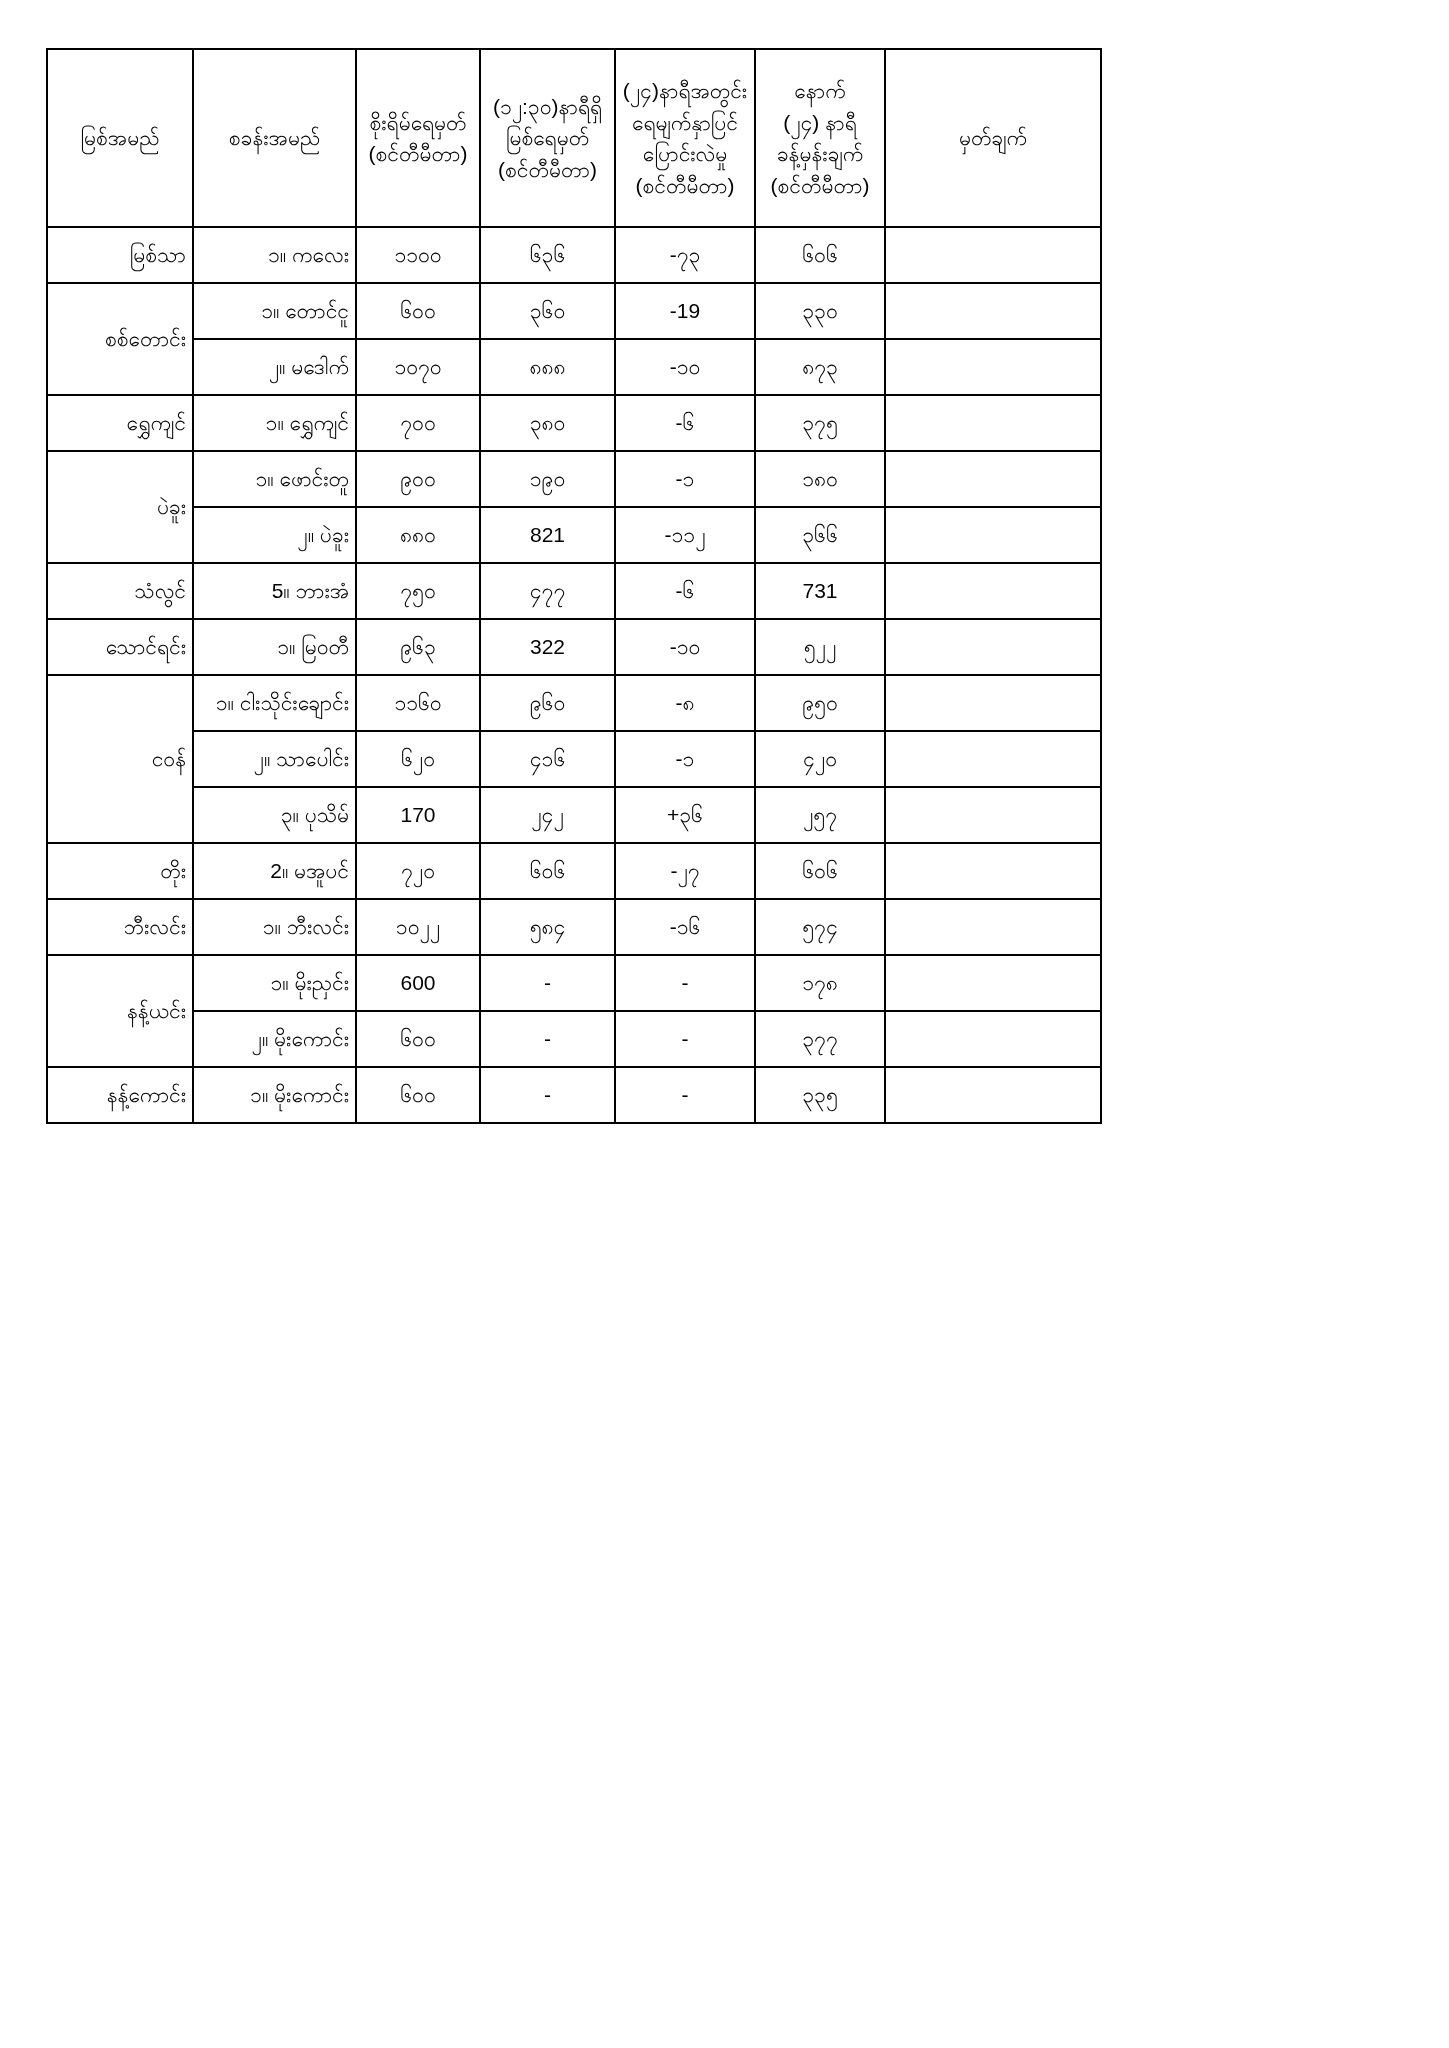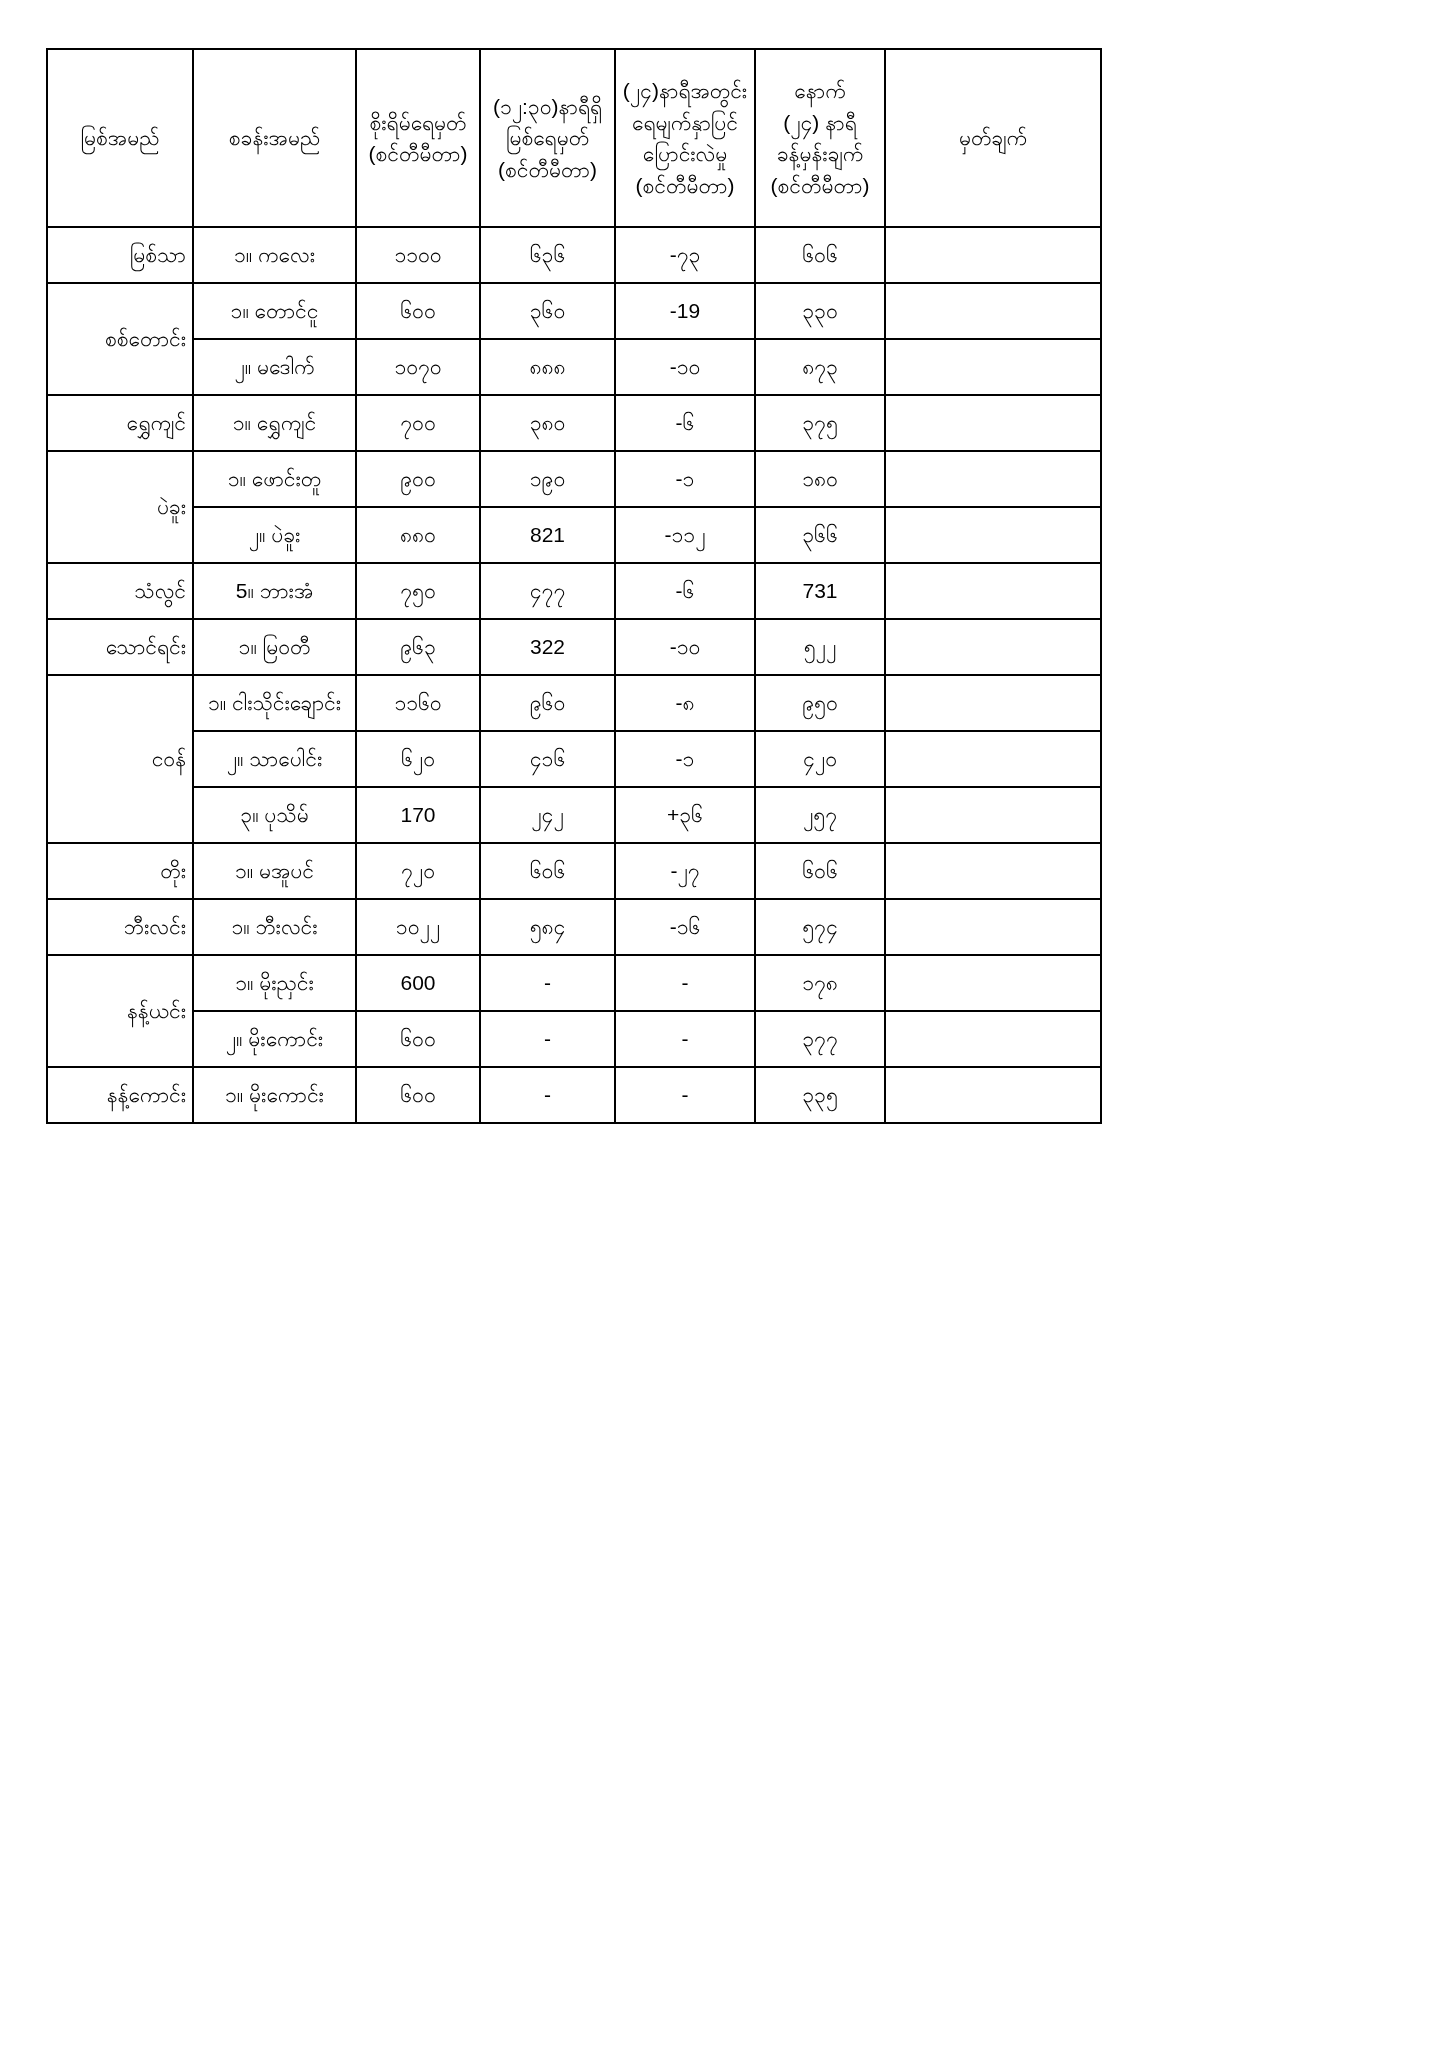--- a/index.html
+++ b/index.html
@@ -52,21 +52,21 @@
   .hdr-line { display: block; white-space: nowrap; }
 
   tbody td {
     height: 46px;
   }
   td.river {
     text-align: right;
     padding-left: 10px;
   }
   td.station {
-    text-align: center;
+    text-align: right;
     padding-left: 10px;
   }
   td.num {
     text-align: center;
   }
   td.remark {
     text-align: center;
   }
 </style>
 </head>
@@ -208,21 +208,21 @@
         <tr>
           <td class="station">၃။ ပုသိမ်</td>
           <td class="num">170</td>
           <td class="num">၂၄၂</td>
           <td class="num">+၃၆</td>
           <td class="num">၂၅၇</td>
           <td class="remark"></td>
         </tr>
         <tr>
           <td class="river">တိုး</td>
-          <td class="station">၁။ မအူပင်</td>
+          <td class="station">2။ မအူပင်</td>
           <td class="num">၇၂၀</td>
           <td class="num">၆၀၆</td>
           <td class="num">-၂၇</td>
           <td class="num">၆၀၆</td>
           <td class="remark"></td>
         </tr>
         <tr>
           <td class="river">ဘီးလင်း</td>
           <td class="station">၁။ ဘီးလင်း</td>
           <td class="num">၁၀၂၂</td>

